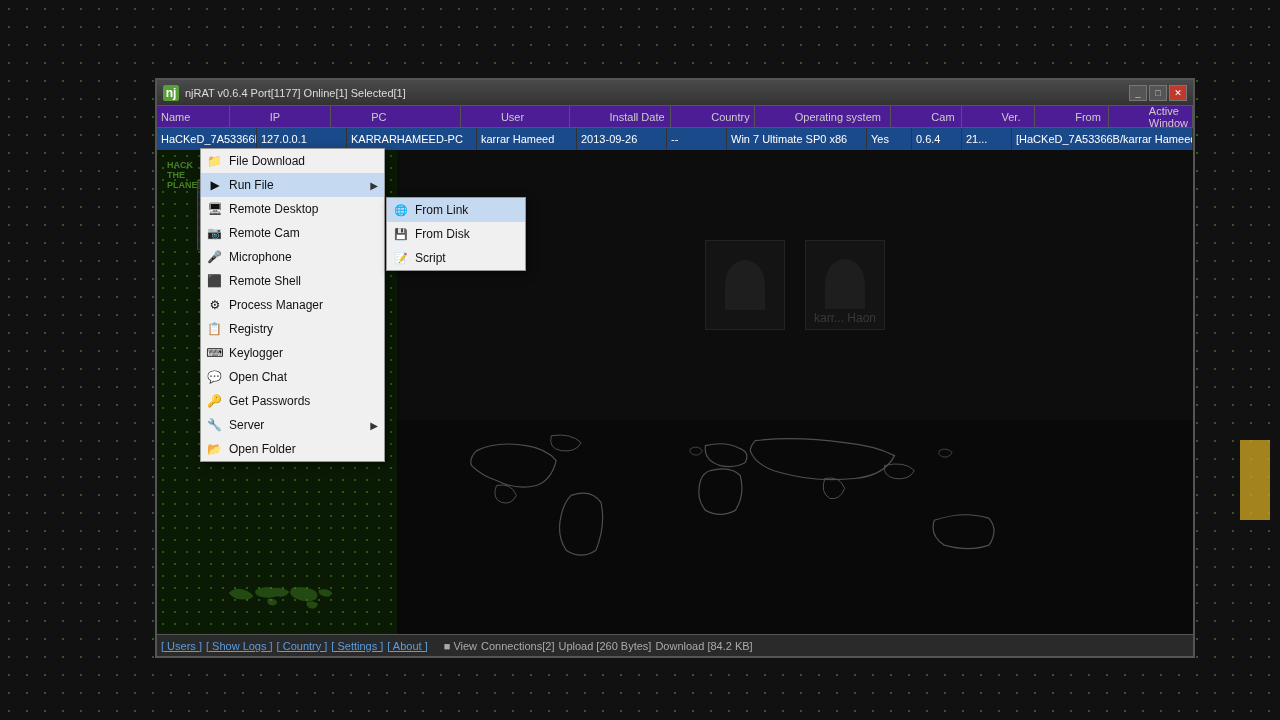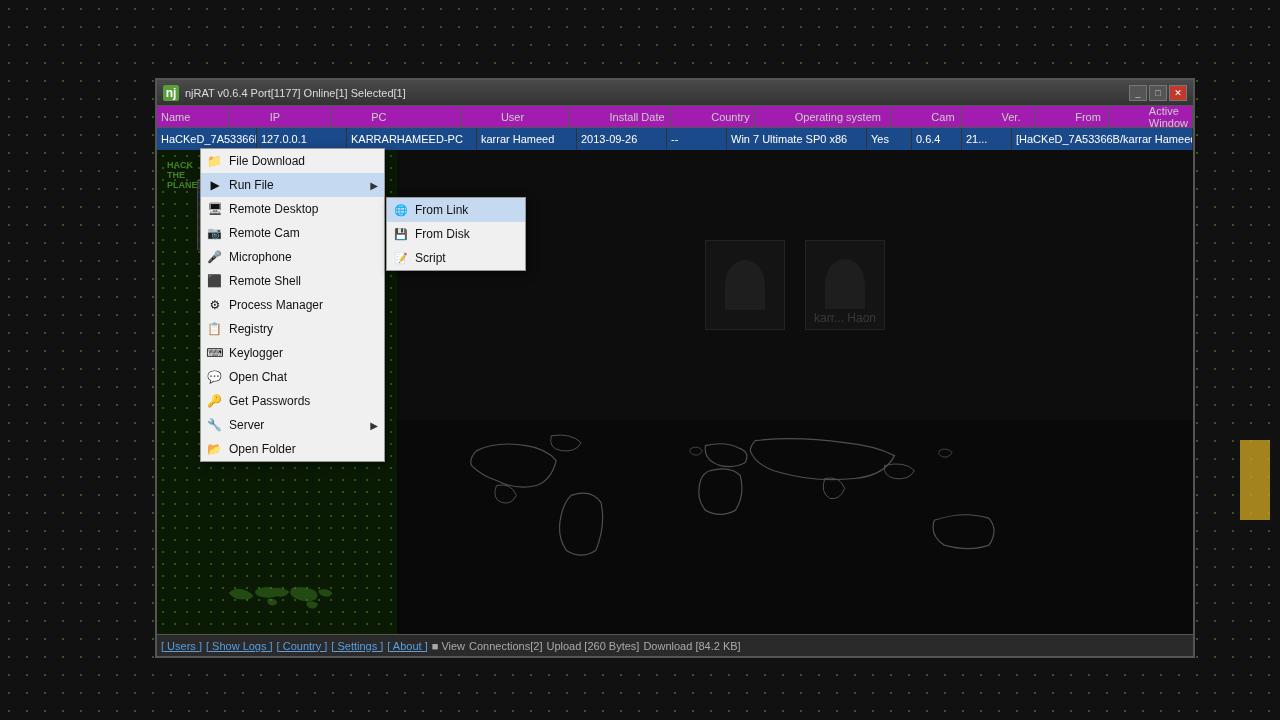--- a/index.html
+++ b/index.html
@@ -84,21 +84,21 @@
       display: flex;
       align-items: center;
       justify-content: center;
       font-size: 9px;
       color: #ccc;
     }
     .title-btn.close { background: #c0392b; color: white; }
 
     
     .col-headers {
-      background: #a21caf;
+      background: #4c1d95;
       height: 22px;
       display: flex;
       align-items: center;
       border-bottom: 1px solid #555;
       flex-shrink: 0;
       color: #ccc;
       font-size: 11px;
       gap: 36px;
     }
     .col-h {
@@ -404,21 +404,21 @@
     <div class="hscroll-thumb"></div>
     <div style="position:absolute;right:0;top:0;width:16px;height:100%;background:#3a3a3a;border-left:1px solid #555;display:flex;align-items:center;justify-content:center;font-size:8px;color:#aaa;cursor:pointer;">▶</div>
   </div>
 
   <div class="status-bar">
     <span class="status-link">[ Users ]</span>
     <span class="status-link">[ Show Logs ]</span>
     <span class="status-link">[ Country ]</span>
     <span class="status-link">[ Settings ]</span>
     <span class="status-link">[ About ]</span>
-    <span style="color:#aaa;">■  View</span>
+    <span style="color:#aaa;margin-left:12px;">■  View</span>
     <span style="">Connections[2]</span>
     <span>Upload [260 Bytes]</span>
     <span>Download [84.2 KB]</span>
   </div>
 
 </div>
 
 <div class="context-menu">
 
   <div class="menu-item">

